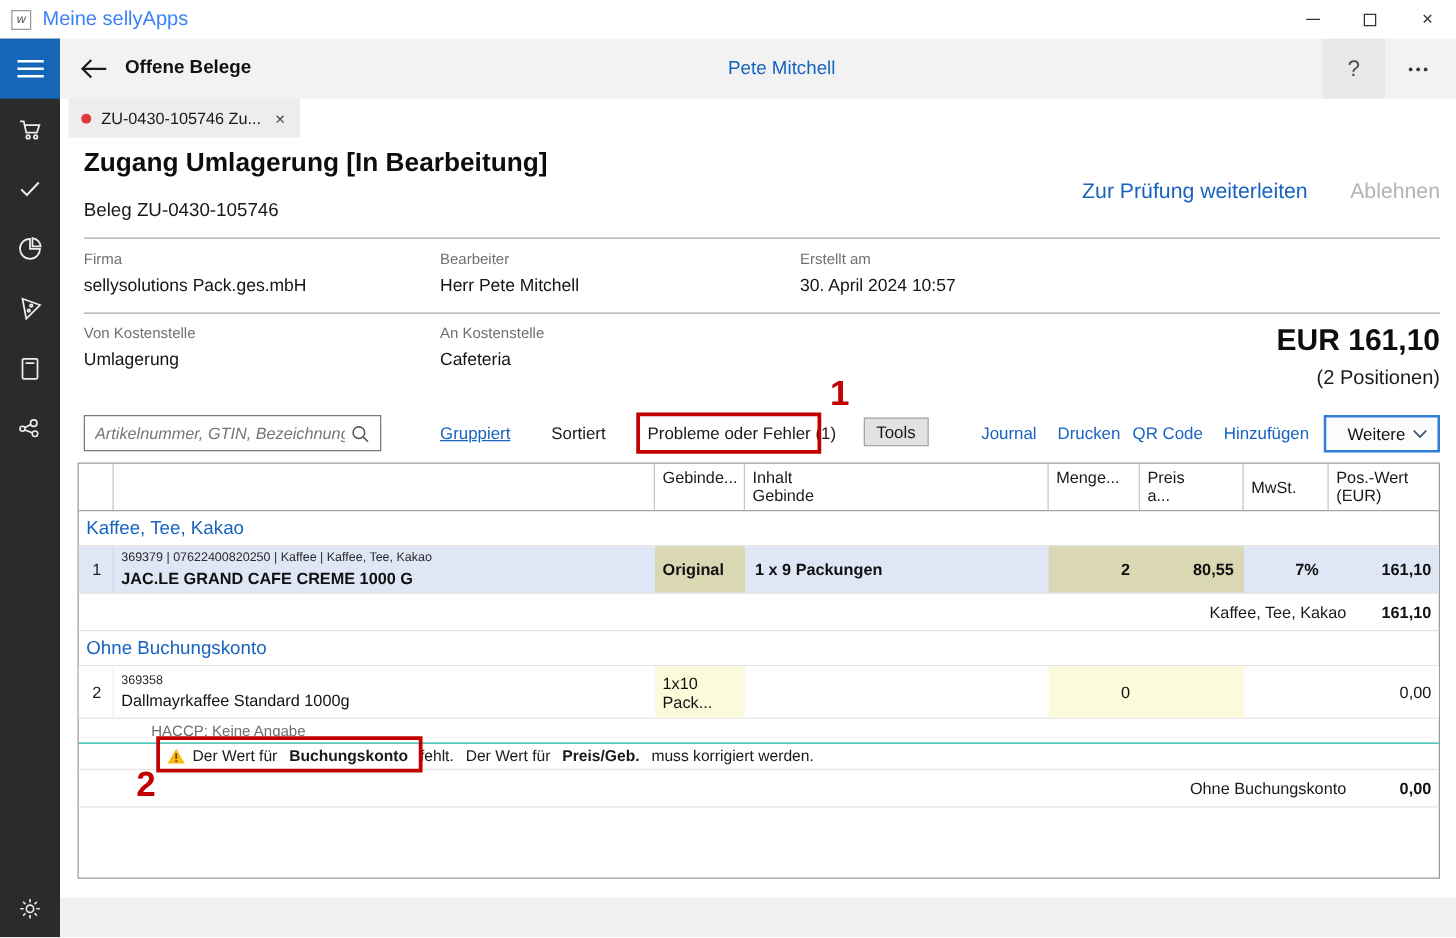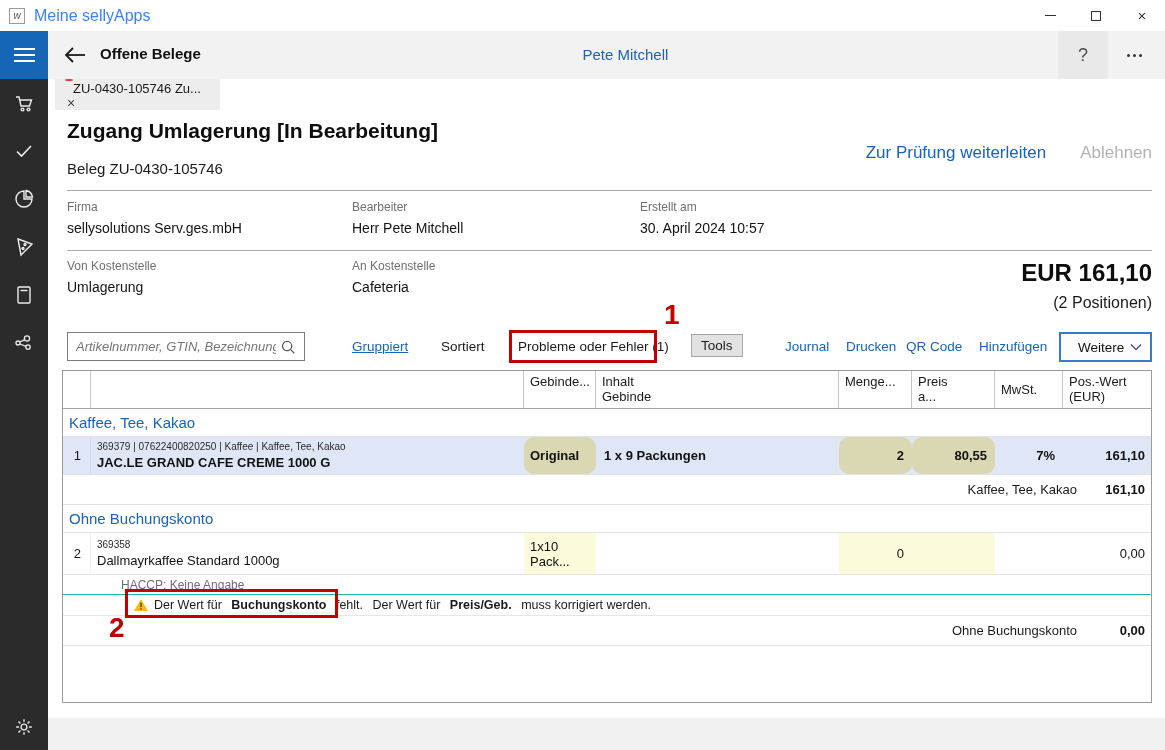--- a/index.html
+++ b/index.html
@@ -29,21 +29,21 @@
   .topbar { position:absolute; left:48px; top:31px; width:1117px; height:48px; background:#f2f2f2; }
   .backbtn { position:absolute; left:14px; top:12px; width:26px; height:24px; display:flex; align-items:center; justify-content:center; }
   .topbar-title { position:absolute; left:52px; top:14px; font-size:15px; font-weight:bold; color:#111; }
   .topbar-user { position:absolute; left:50%; transform:translateX(-28%); top:15px; font-size:15px; color:#1763be; }
   .helpbtn { position:absolute; right:57px; top:0; width:50px; height:48px; background:#e9e9e9; display:flex; align-items:center; justify-content:center;
              font-size:18px; color:#4a4a4a; }
   .morebtn { position:absolute; right:10px; top:0; width:42px; height:48px; display:flex; align-items:center; justify-content:center; gap:3px; }
   .morebtn i { width:3px; height:3px; border-radius:50%; background:#333; }
 
   
-  .tab { position:absolute; left:55px; top:79px; height:31px; background:#ededed; display:flex; align-items:flex-start; padding:0 10px;flex-direction:column; }
+  .tab { position:absolute; left:55px; top:79px; height:31px; background:#ededed; display:flex; align-items:center; padding:0 10px; }
   .tab-dot { width:8px; height:8px; border-radius:50%; background:#e0383e; }
   .tab-label { margin:0 9px 0 8px; font-size:13px; color:#1a1a1a; white-space:nowrap; }
   .tab-close { font-size:14px; color:#444; line-height:1; padding:0 2px; }
 
   
   .doc-title { position:absolute; left:67px; top:119px; font-size:21px; font-weight:bold; color:#0d0d0d; }
   .doc-subtitle { position:absolute; left:67px; top:160px; font-size:15px; color:#1a1a1a; }
   .doc-actions { position:absolute; right:13px; top:143px; display:flex; gap:34px; font-size:17px; }
   .act-forward { color:#1763be; }
   .act-reject { color:#b3b3b3; }
@@ -86,21 +86,21 @@
   .row2 { height:42px; background:#fff; }
   .cell { overflow:hidden; }
   .c-num { display:flex; align-items:center; justify-content:flex-end; padding-right:9px; font-size:13px; color:#1a1a1a; border-right:1px solid rgba(0,0,0,0.06); }
   .c-art { padding:3px 6px; display:flex; flex-direction:column; justify-content:center; }
   .meta { font-size:10px; color:#2a2a2a; white-space:nowrap; }
   .pname { font-size:13px; color:#111; margin-top:3px; white-space:nowrap; }
   .bold { font-weight:bold; }
   .c-geb { display:flex; align-items:center; padding-left:6px; font-size:13px; color:#111; }
   .c-inh { display:flex; align-items:center; padding-left:8px; font-size:13px; color:#111; }
   .c-right { display:flex; align-items:center; justify-content:flex-end; padding-right:8px; font-size:13px; color:#111; }
-  .bg-khaki { background:#d9d8b3;border-radius:10px; }
+  .bg-khaki { background:#d9d8b3; }
   .bg-yellow { background:#fbfada; }
 
   .subtotal-row { height:30px; display:flex; align-items:center; border-bottom:1px solid #e3e3e3; }
   .st-label { flex:1; text-align:right; font-size:13px; color:#1a1a1a; }
   .st-value { width:74px; text-align:right; padding-right:6px; font-size:13px; font-weight:bold; color:#111; }
 
   .haccp-row { height:20px; display:flex; align-items:center; padding-left:58px; font-size:12px; color:#6e6e6e; border-bottom:1px solid #14b8a6; }
   .warn-row { height:21px; display:flex; align-items:center; padding-left:71px; gap:6px; font-size:12.5px; color:#1a1a1a; border-bottom:1px solid #e6e6e6; white-space:pre; }
 
   
@@ -214,21 +214,21 @@
   <div class="doc-title">Zugang Umlagerung [In Bearbeitung]</div>
   <div class="doc-subtitle">Beleg ZU-0430-105746</div>
   <div class="doc-actions">
     <span class="act-forward">Zur Prüfung weiterleiten</span>
     <span class="act-reject">Ablehnen</span>
   </div>
   <div class="divider" style="top:190px"></div>
 
   <div class="field" style="left:67px; top:200px">
     <div class="f-label">Firma</div>
-    <div class="f-value">sellysolutions Serv.ges.mbH</div>
+    <div class="f-value">sellysolutions Pack.ges.mbH</div>
   </div>
   <div class="field" style="left:352px; top:200px">
     <div class="f-label">Bearbeiter</div>
     <div class="f-value">Herr Pete Mitchell</div>
   </div>
   <div class="field" style="left:640px; top:200px">
     <div class="f-label">Erstellt am</div>
     <div class="f-value">30. April 2024 10:57</div>
   </div>
   <div class="divider" style="top:250px"></div>

